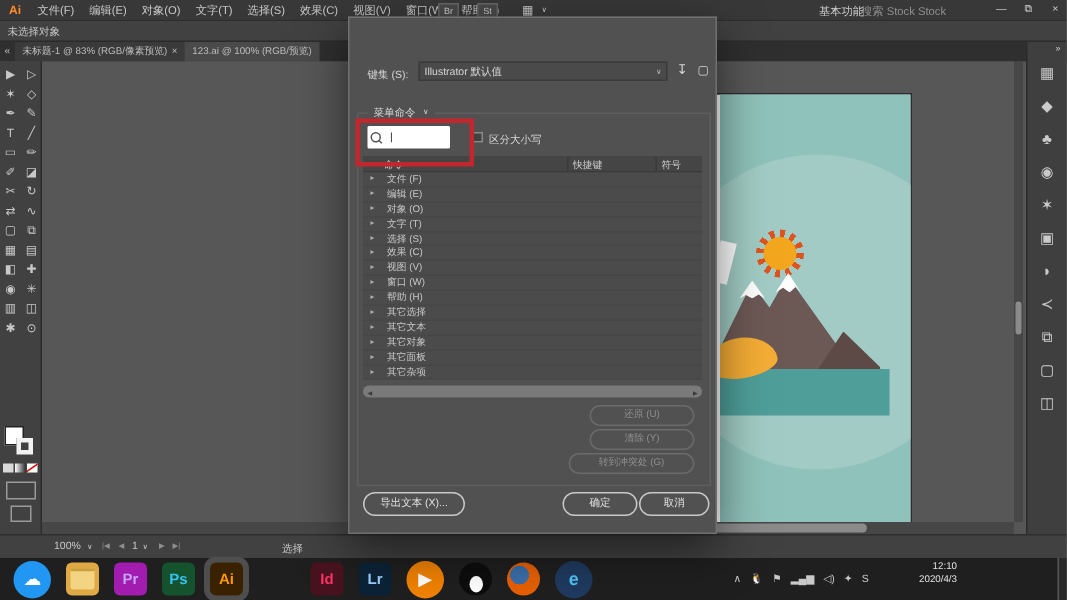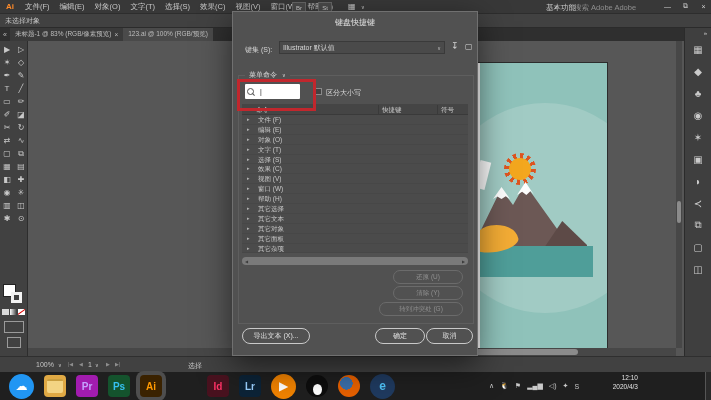--- a/index.html
+++ b/index.html
@@ -87,21 +87,21 @@
       <div class="mi">窗口(W)</div>
       <div class="mi">帮助(H)</div>
     </span>
   <span class="sqbtn abs" style="left:292px;top:2px">Br</span>
   <span class="sqbtn abs" style="left:318px;top:2px">St</span>
   <span class="abs" style="left:348px;top:2px;font-size:8px">▦</span>
   <span class="abs" style="left:361px;top:4px;font-size:5px">∨</span>
   <span class="abs" style="left:546px;top:3px">基本功能</span>
   <span class="abs" style="left:554px;top:4px;font-size:5px">∨</span>
 
-  <span class="abs" style="left:574px;top:3px;color:#8f8f8f">搜索 Adobe Adobe</span>
+  <span class="abs" style="left:574px;top:3px;color:#8f8f8f">搜索 Stock Stock</span>
   <span class="winbtn abs" style="left:660px;top:0">—</span>
   <span class="winbtn abs" style="left:678px;top:0">⧉</span>
   <span class="winbtn abs" style="left:696px;top:0">×</span>
 </div>
 
 <div class="abs flex" id="optionsbar">
   <span style="padding-left:5px">未选择对象</span>
   <span class="swatch abs" style="left:57px;top:16px;background:#ffffff"></span>
   <span class="abs" style="left:69px;top:17px;font-size:5px">∨</span>
   <span class="swatch abs" style="left:79px;top:16px;background:#2b2b2b"></span>
@@ -216,21 +216,20 @@
   <span class="abs" style="left:68px;top:4px;font-size:5px;color:#8e8e8e">|◀</span>
   <span class="abs" style="left:79px;top:4px;font-size:5px;color:#8e8e8e">◀</span>
   <span class="abs" style="left:88px;top:4px">1</span>
   <span class="abs" style="left:95px;top:5px;font-size:5px">∨</span>
   <span class="abs" style="left:106px;top:4px;font-size:5px;color:#8e8e8e">▶</span>
   <span class="abs" style="left:115px;top:4px;font-size:5px;color:#8e8e8e">▶|</span>
   <span class="abs" style="left:188px;top:4px">选择</span>
 </div>
 
 <div class="abs" id="dialog">
-  <div style="text-align:center;padding-top:5px;font-size:8px;color:#e0e0e0">键盘快捷键</div>
 
   <span class="abs" style="left:12px;top:33px">键集 (S):</span>
   <div class="dd abs" style="left:46px;top:29px;width:166px;height:13px">
     <span>Illustrator 默认值</span>
     <span class="caret">∨</span>
   </div>
   <span class="abs" style="left:218px;top:29px;font-size:9px">↧</span>
   <span class="abs" style="left:232px;top:30px;font-size:8px">▢</span>
 
   <div class="abs" id="cmdframe" style="left:5px;top:63px;width:234px;height:247px"></div>

